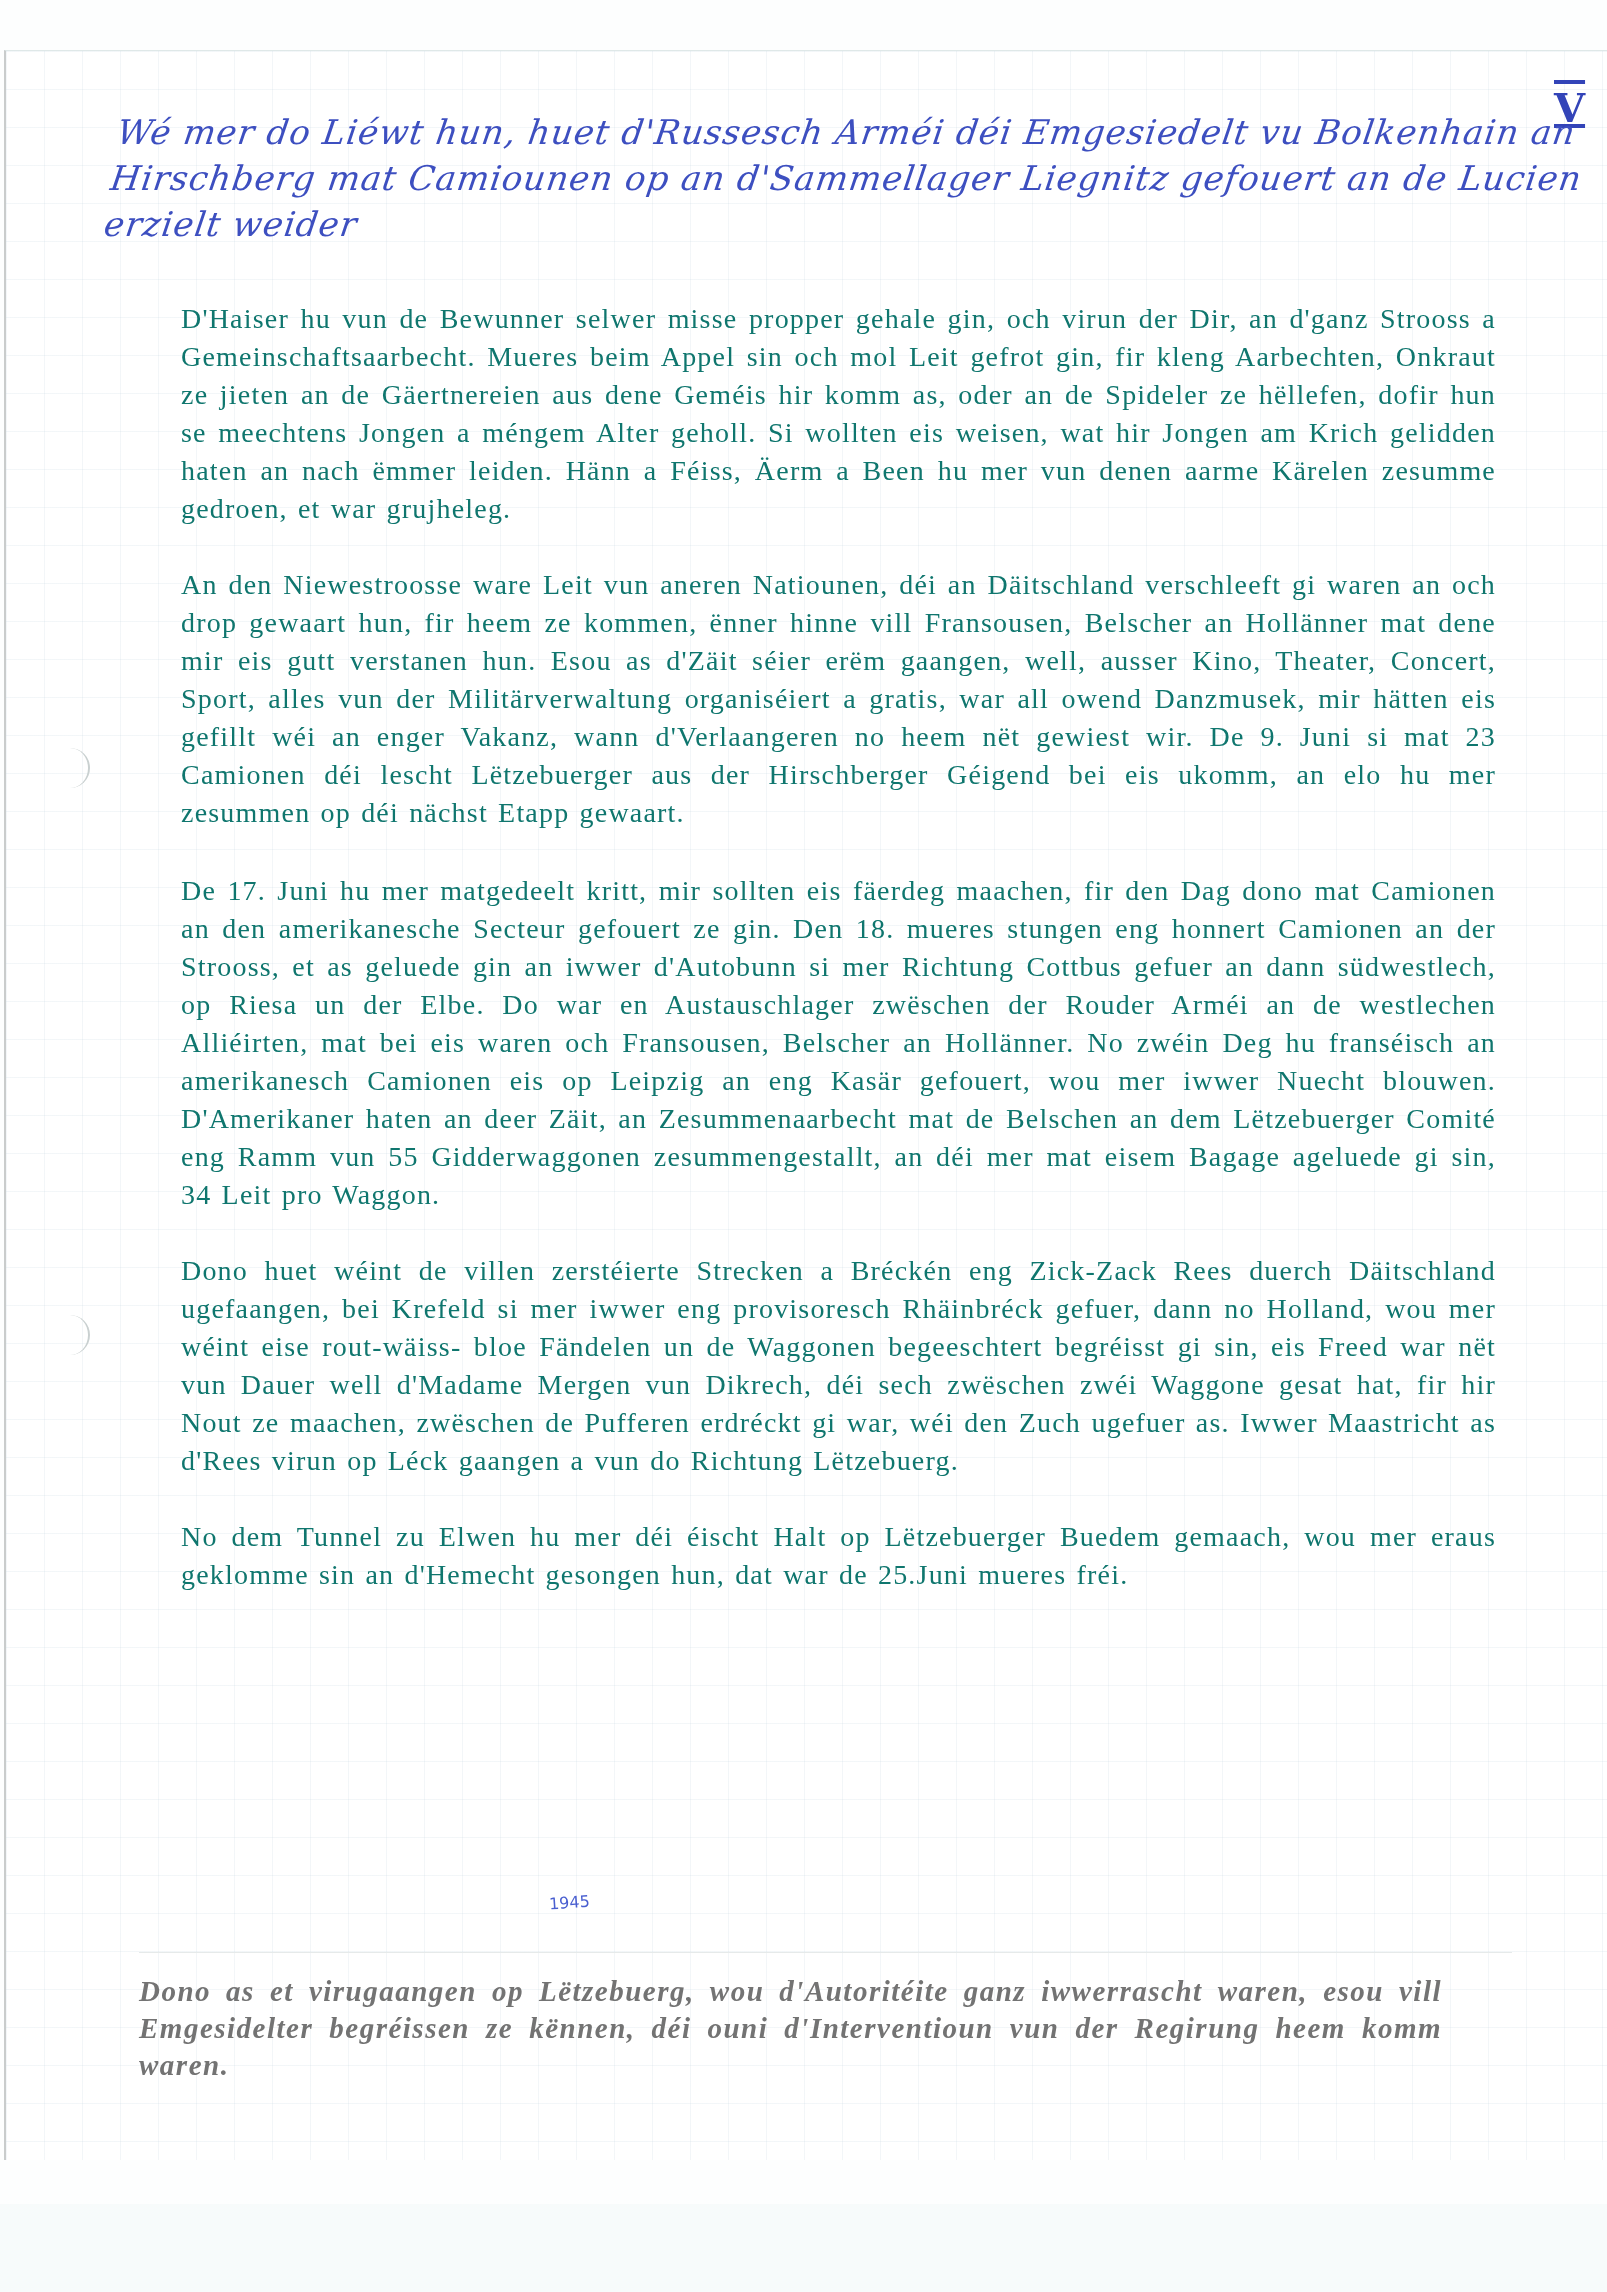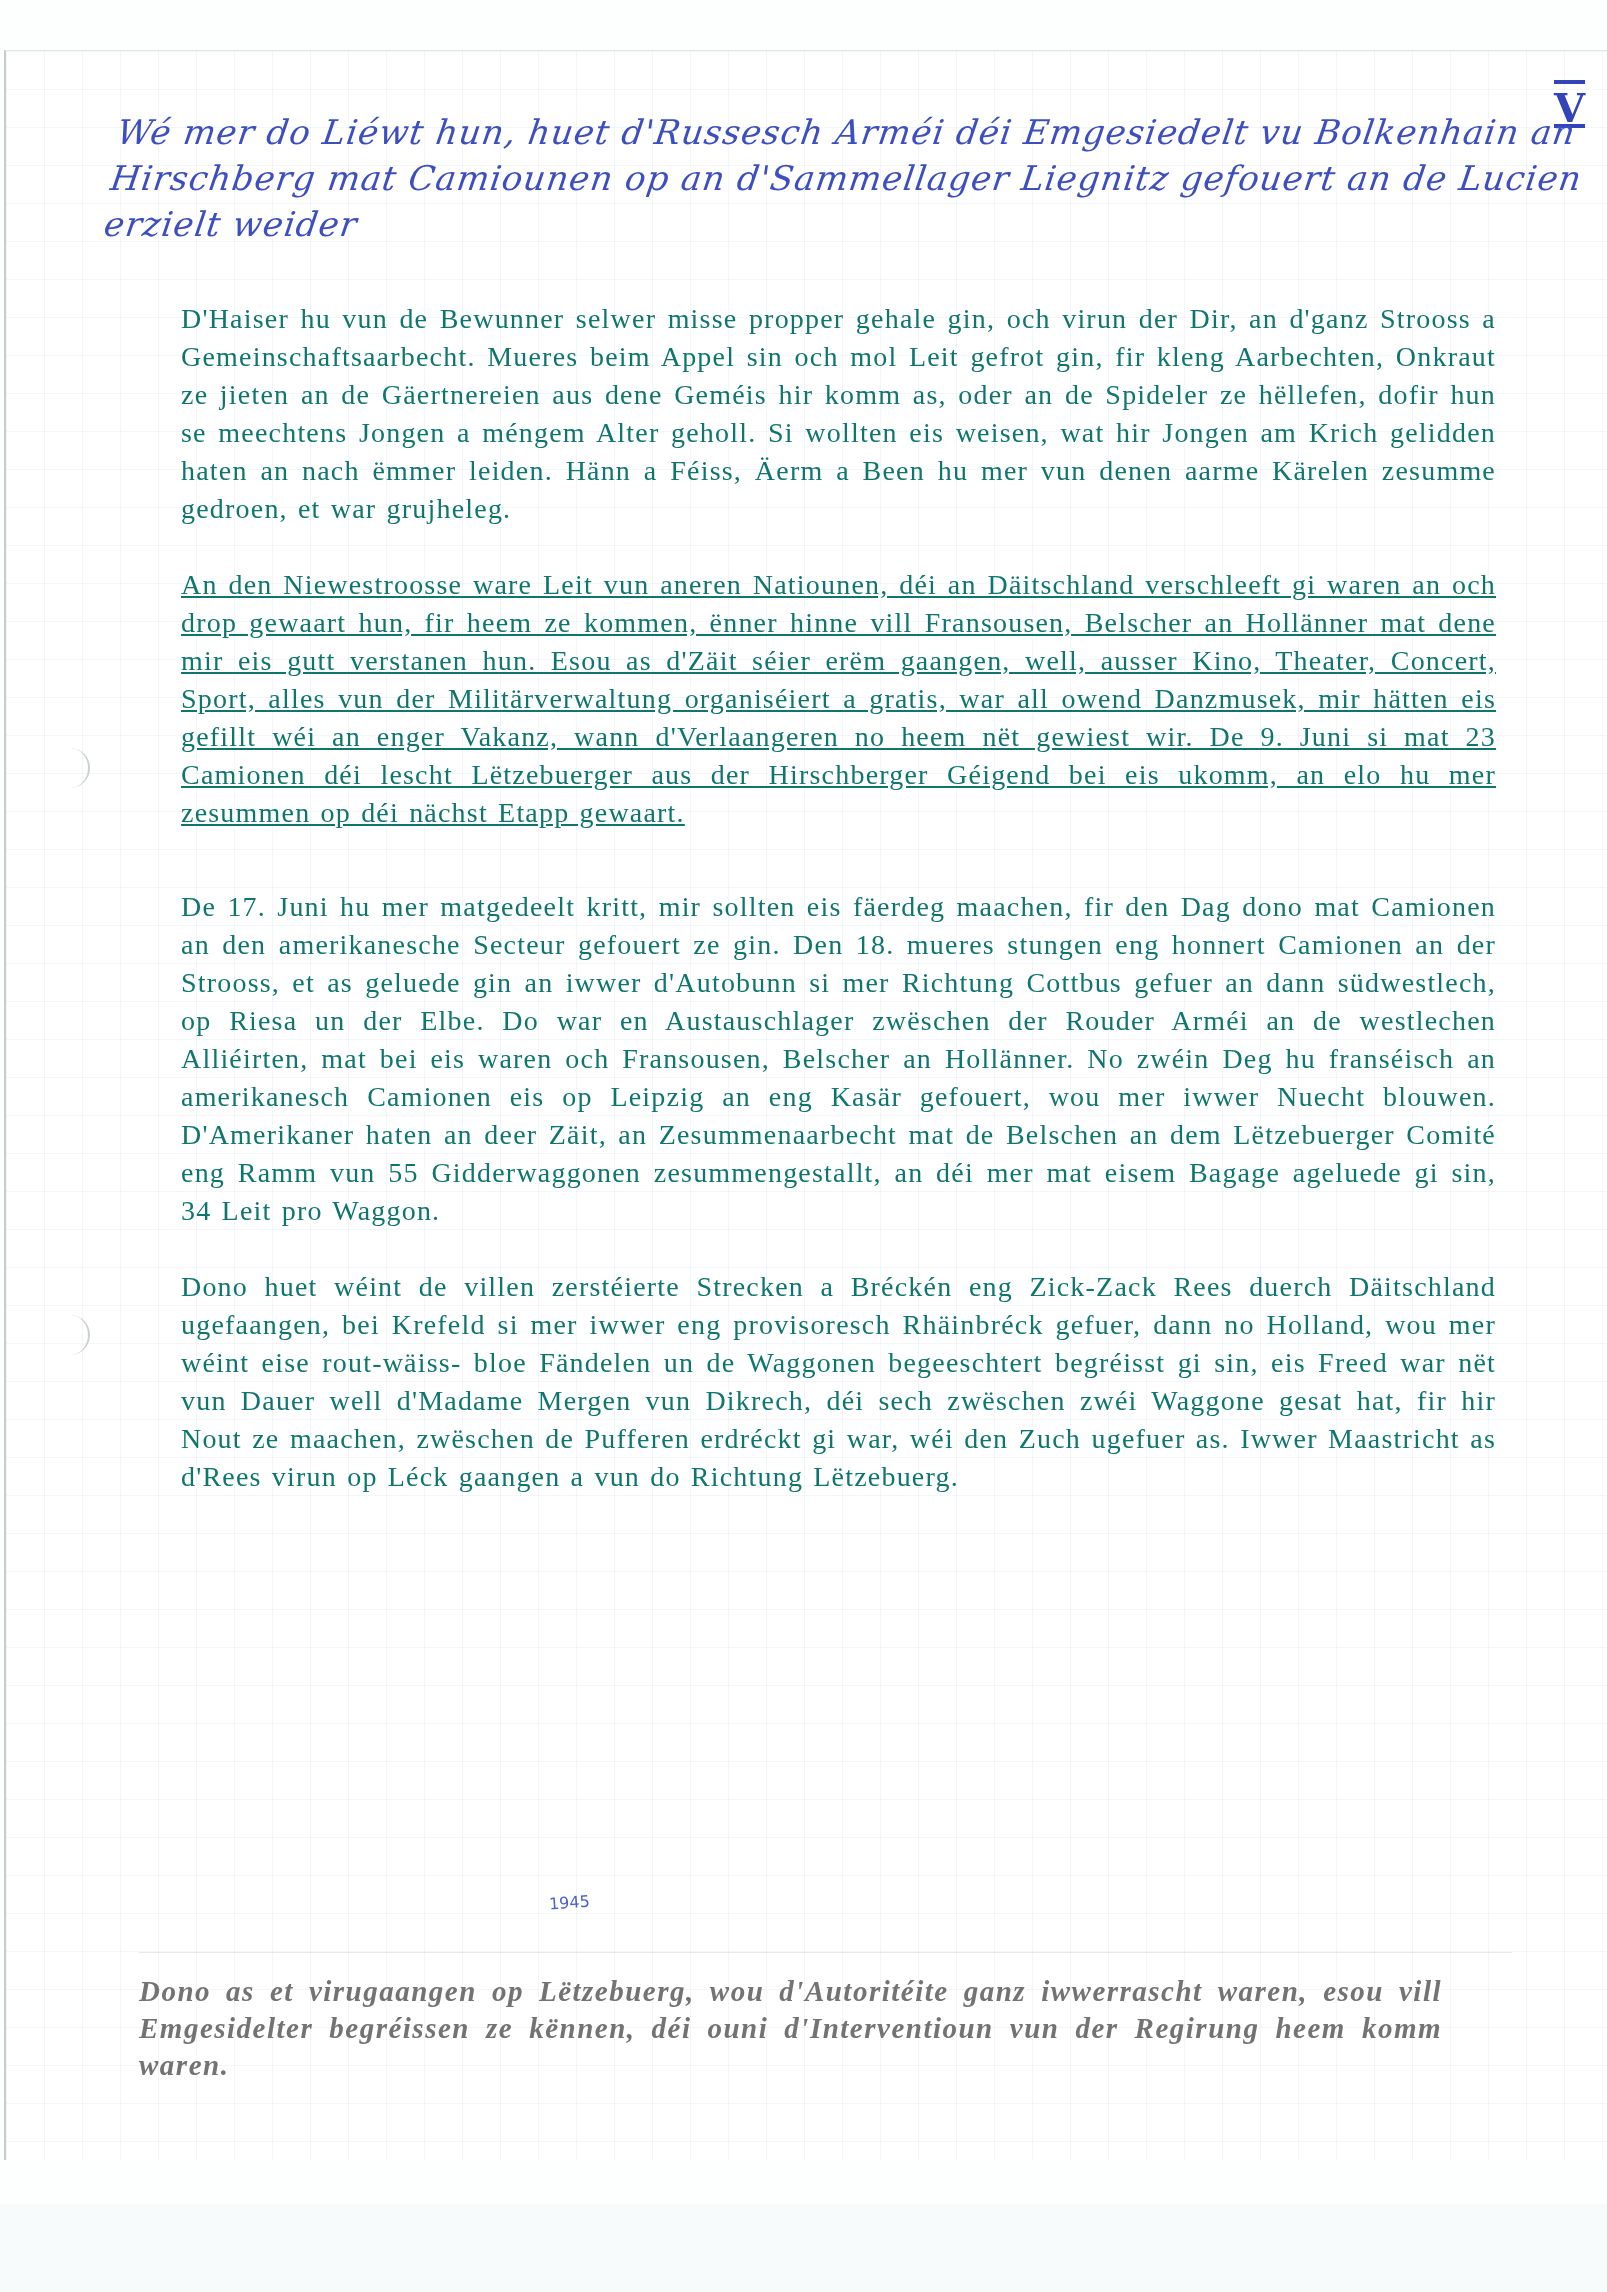--- a/index.html
+++ b/index.html
@@ -39,21 +39,21 @@
     color: #3344b8; font-size: 40px; font-weight: bold;
     font-family: "DejaVu Serif", serif;
     text-decoration: underline overline;
   }
   .body-text {
     position: absolute; left: 181px; top: 300px; width: 1315px;
     color: #0f766e; font-size: 28px; line-height: 38px;
     text-align: justify; letter-spacing: 1.2px; word-spacing: 2px;
   }
   .para { margin: 0 0 38px 0; }
-  .para.p2 { margin-bottom: 56px; text-decoration: underline; }
+  .para.p2 { margin-bottom: 40px; }
   .closing {
     position: absolute; left: 139px; top: 1973px; width: 1303px;
     color: #737373; font-size: 29px; line-height: 37px;
     font-weight: bold; font-style: italic; text-align: justify;
     letter-spacing: 1.5px; word-spacing: 4px;
   }
   .closing-divider {
     position: absolute; left: 139px; top: 1952px; width: 1373px; height: 1px;
     background: #e6eaea;
   }
@@ -78,19 +78,20 @@
   <span class="hw-line">Wé mer do Liéwt hun, huet d'Russesch Arméi déi Emgesiedelt vu Bolkenhain an</span>
   <span class="hw-line">Hirschberg mat Camiounen op an d'Sammellager Liegnitz gefouert an de Lucien</span>
   <span class="hw-line">erzielt weider</span>
 </div>
 
 <div class="body-text">
   <p class="para p1">D'Haiser hu vun de Bewunner selwer misse propper gehale gin, och virun der Dir, an d'ganz Strooss a Gemeinschaftsaarbecht. Mueres beim Appel sin och mol Leit gefrot gin, fir kleng Aarbechten, Onkraut ze jieten an de Gäertnereien aus dene Geméis hir komm as, oder an de Spideler ze hëllefen, dofir hun se meechtens Jongen a méngem Alter geholl. Si wollten eis weisen, wat hir Jongen am Krich gelidden haten an nach ëmmer leiden. Hänn a Féiss, Äerm a Been hu mer vun denen aarme Kärelen zesumme gedroen, et war grujheleg.</p>
   <p class="para p2">An den Niewestroosse ware Leit vun aneren Natiounen, déi an Däitschland verschleeft gi waren an och drop gewaart hun, fir heem ze kommen, ënner hinne vill Fransousen, Belscher an Hollänner mat dene mir eis gutt verstanen hun. Esou as d'Zäit séier erëm gaangen, well, ausser Kino, Theater, Concert, Sport, alles vun der Militärverwaltung organiséiert a gratis, war all owend Danzmusek, mir hätten eis gefillt wéi an enger Vakanz, wann d'Verlaangeren no heem nët gewiest wir. De 9. Juni si mat 23 Camionen déi lescht Lëtzebuerger aus der Hirschberger Géigend bei eis ukomm, an elo hu mer zesummen op déi nächst Etapp gewaart.</p>
   <p class="para p3">De 17. Juni hu mer matgedeelt kritt, mir sollten eis fäerdeg maachen, fir den Dag dono mat Camionen an den amerikanesche Secteur gefouert ze gin. Den 18. mueres stungen eng honnert Camionen an der Strooss, et as geluede gin an iwwer d'Autobunn si mer Richtung Cottbus gefuer an dann südwestlech, op Riesa un der Elbe. Do war en Austauschlager zwëschen der Rouder Arméi an de westlechen Alliéirten, mat bei eis waren och Fransousen, Belscher an Hollänner. No zwéin Deg hu franséisch an amerikanesch Camionen eis op Leipzig an eng Kasär gefouert, wou mer iwwer Nuecht blouwen. D'Amerikaner haten an deer Zäit, an Zesummenaarbecht mat de Belschen an dem Lëtzebuerger Comité eng Ramm vun 55 Gidderwaggonen zesummengestallt, an déi mer mat eisem Bagage ageluede gi sin, 34 Leit pro Waggon.</p>
   <p class="para p4">Dono huet wéint de villen zerstéierte Strecken a Bréckén eng Zick-Zack Rees duerch Däitschland ugefaangen, bei Krefeld si mer iwwer eng provisoresch Rhäinbréck gefuer, dann no Holland, wou mer wéint eise rout-wäiss- bloe Fändelen un de Waggonen begeeschtert begréisst gi sin, eis Freed war nët vun Dauer well d'Madame Mergen vun Dikrech, déi sech zwëschen zwéi Waggone gesat hat, fir hir Nout ze maachen, zwëschen de Pufferen erdréckt gi war, wéi den Zuch ugefuer as. Iwwer Maastricht as d'Rees virun op Léck gaangen a vun do Richtung Lëtzebuerg.</p>
+  <p class="para p5">No dem Tunnel zu Elwen hu mer déi éischt Halt op Lëtzebuerger Buedem gemaach, wou mer eraus geklomme sin an d'Hemecht gesongen hun, dat war de 25.Juni mueres fréi.</p>
 </div>
 
 <div class="annot-year">1945</div>
 
 <div class="closing-divider"></div>
 <div class="closing">Dono as et virugaangen op Lëtzebuerg, wou d'Autoritéite ganz iwwerrascht waren, esou vill Emgesidelter begréissen ze kënnen, déi ouni d'Interventioun vun der Regirung heem komm waren.</div>
 
 
 </body></html>

